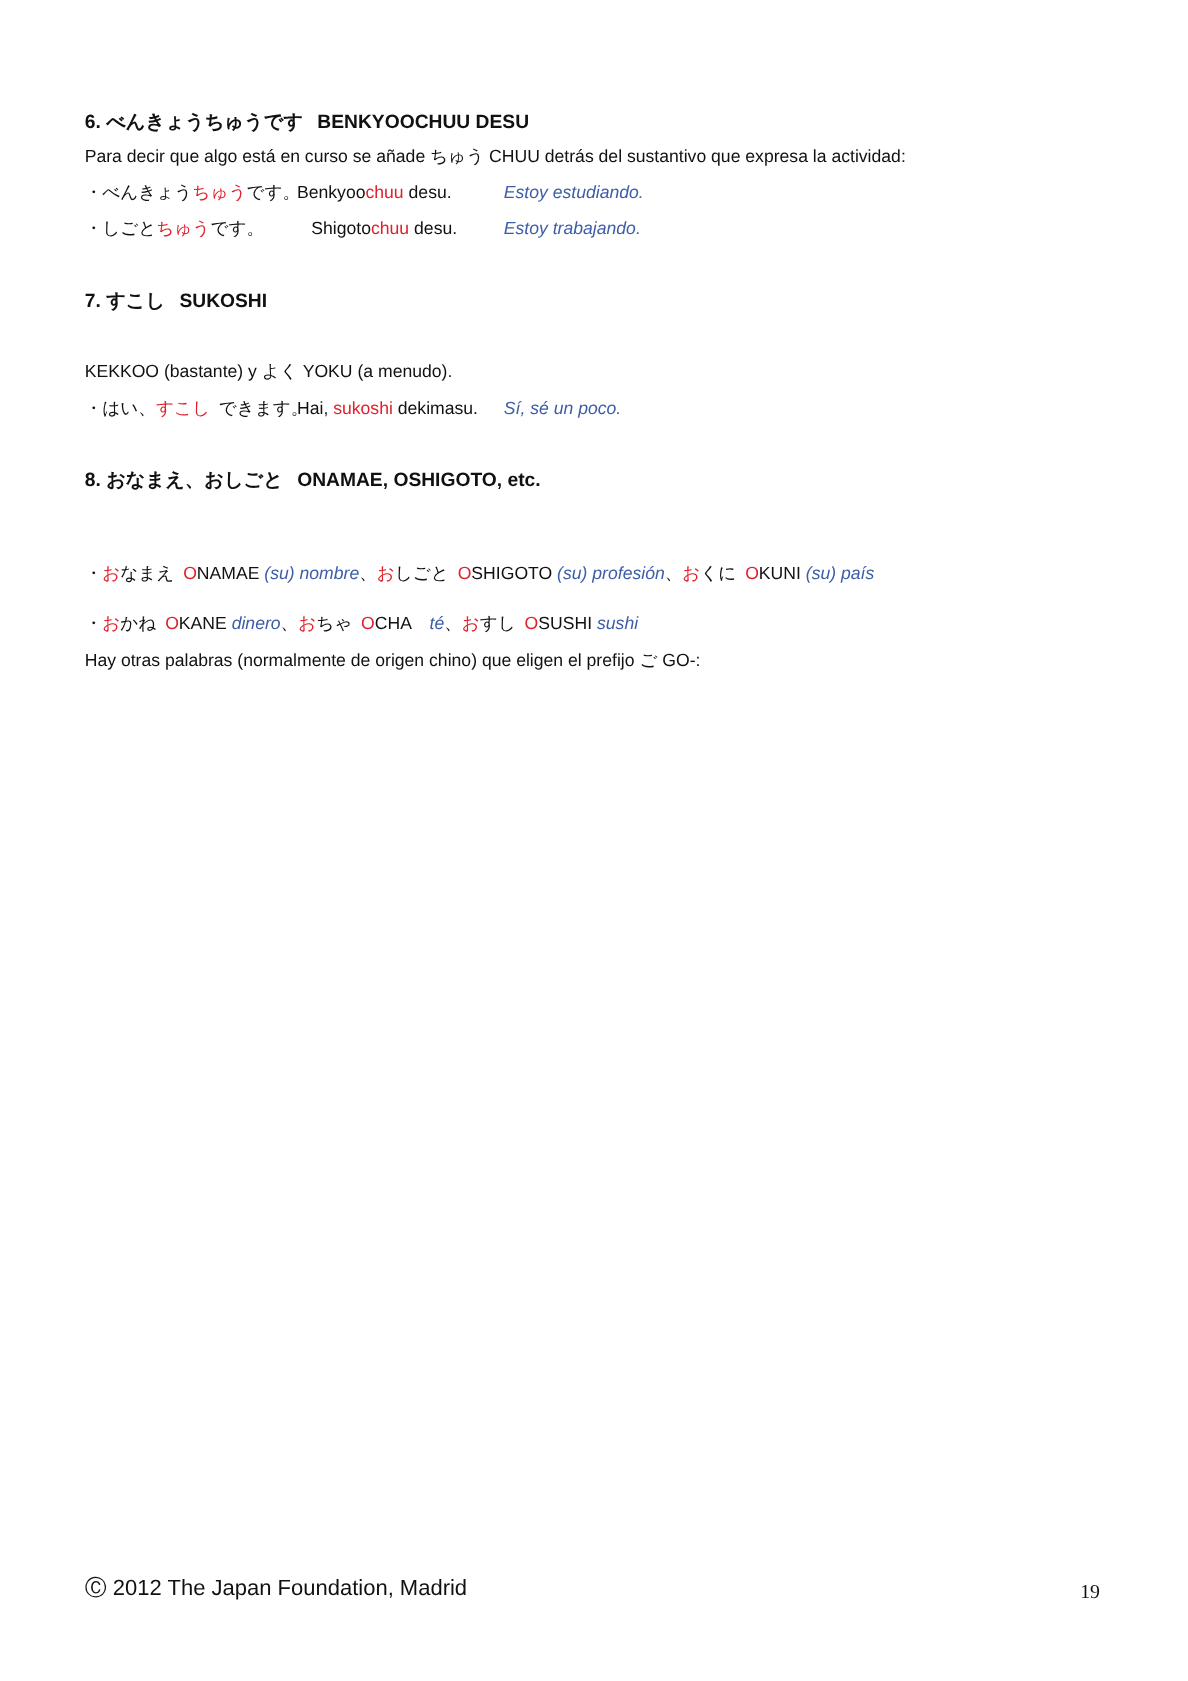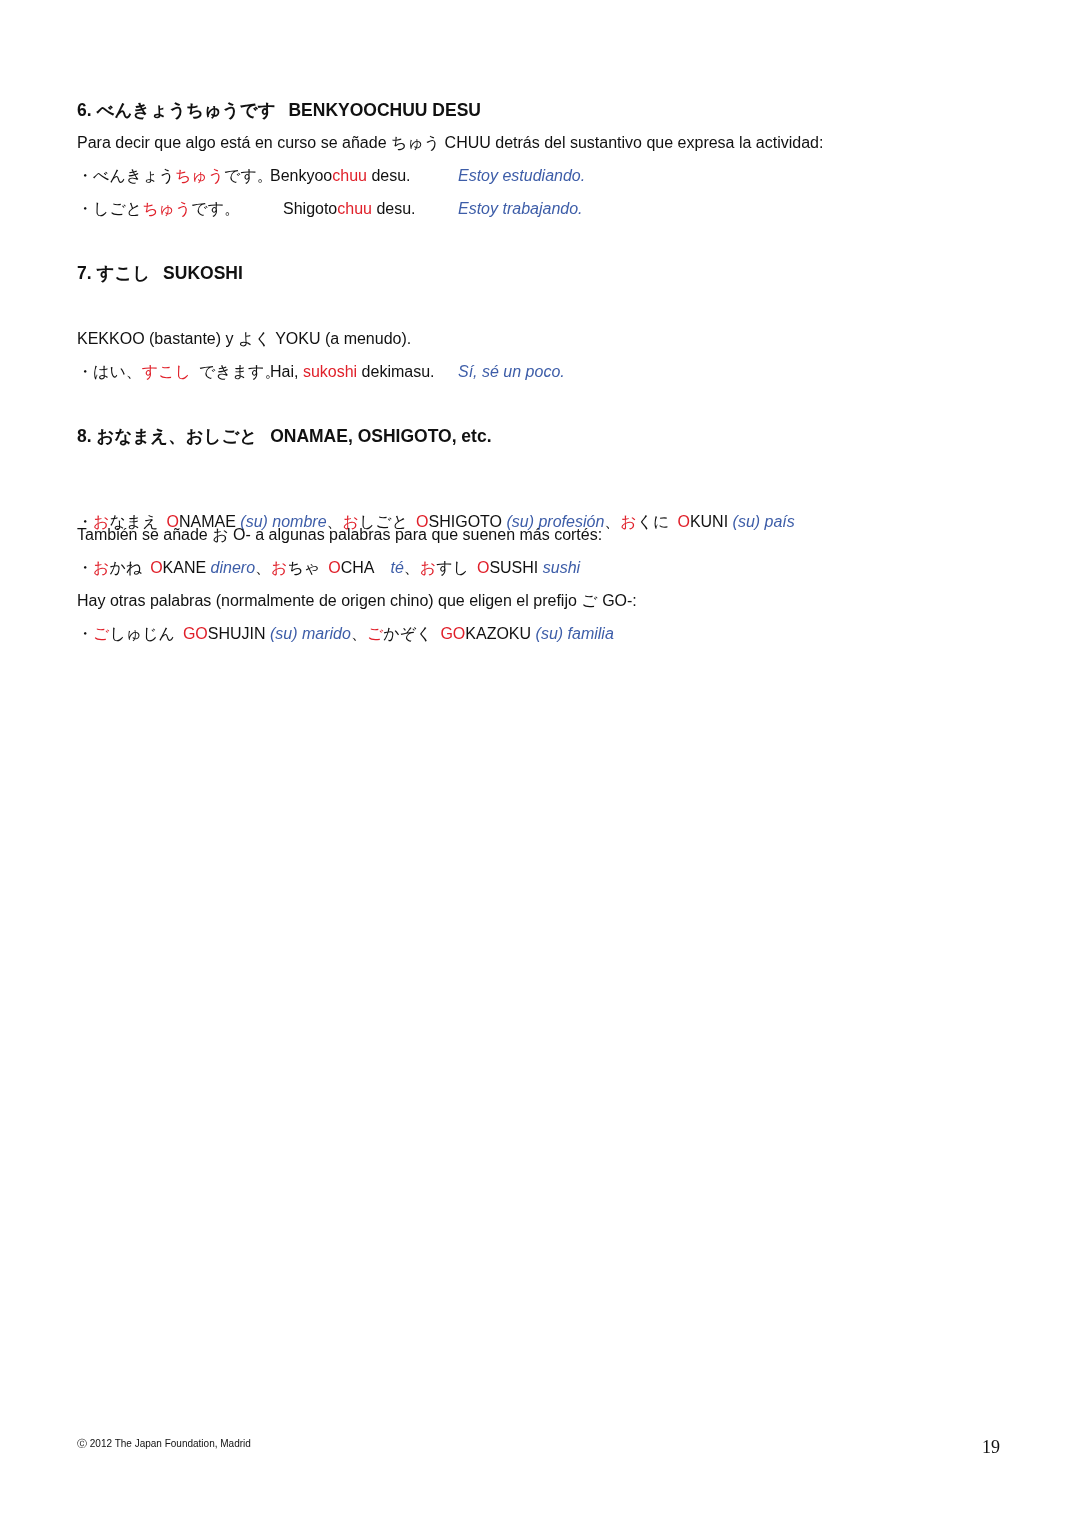--- a/index.html
+++ b/index.html
@@ -12,21 +12,21 @@
     .line {
       position: absolute; left: 77px; white-space: nowrap;
       font-size: 16px; line-height: 20px;
     }
     .heading { font-weight: bold; font-size: 17.5px; }
     .red { color: #e0202a; }
     .blue { color: #3d5da8; font-style: italic; }
     .col { position: absolute; white-space: nowrap; font-size: 16px; line-height: 20px; }
     .sp { display: inline-block; width: 8px; }
     .footer-left {
-      position: absolute; left: 77px; top: 1419px; font-size: 10px; line-height: 18px; white-space: nowrap;
+      position: absolute; left: 77px; top: 1419px; font-size: 20px; line-height: 18px; white-space: nowrap;
     }
     .footer-right {
       position: absolute; left: 982px; top: 1420px; font-size: 18px; line-height: 22px;
       font-family: Liberation Serif, serif;
     }
   </style>
 </head>
 <body>
 
 <div class="page">
@@ -85,39 +85,31 @@
   <div class="line heading" style="top:410px;">
     <span>8.</span>
     <span>おなまえ、おしごと</span>
     <span class="sp"></span><span>ONAMAE, OSHIGOTO, etc.</span>
   </div>
 
   <div class="line" style="top:476px;margin-top:20px;">
     <span>・</span><span class="red">お</span><span>なまえ</span><span class="sp"></span><span class="red">O</span><span>NAMAE</span> <span class="blue">(su) nombre</span><span>、</span><span class="red">お</span><span>しごと</span><span class="sp"></span><span class="red">O</span><span>SHIGOTO</span> <span class="blue">(su) profesión</span><span>、</span><span class="red">お</span><span>くに</span><span class="sp"></span><span class="red">O</span><span>KUNI</span> <span class="blue">(su) país</span>
   </div>
 
-  <div class="line" style="top:509px;">
-    <span>También se añade</span>
-    <span>お</span>
-    <span>O- a algunas palabras para que suenen más cortés:</span>
-  </div>
 
   <div class="line" style="top:542px;">
     <span>・</span><span class="red">お</span><span>かね</span><span class="sp"></span><span class="red">O</span><span>KANE</span> <span class="blue">dinero</span><span>、</span><span class="red">お</span><span>ちゃ</span><span class="sp"></span><span class="red">O</span><span>CHA</span><span class="sp"></span><span class="sp"></span><span class="blue">té</span><span>、</span><span class="red">お</span><span>すし</span><span class="sp"></span><span class="red">O</span><span>SUSHI</span> <span class="blue">sushi</span>
   </div>
 
   <div class="line" style="top:575px;">
     <span>Hay otras palabras (normalmente de origen chino) que eligen el prefijo</span>
     <span>ご</span>
     <span>GO-:</span>
   </div>
 
-  <div class="line" style="top:608px;">
-    <span>・</span><span class="red">ご</span><span>しゅじん</span><span class="sp"></span><span class="red">GO</span><span>SHUJIN</span> <span class="blue">(su) marido</span><span>、</span><span class="red">ご</span><span>かぞく</span><span class="sp"></span><span class="red">GO</span><span>KAZOKU</span> <span class="blue">(su) familia</span>
-  </div>
 
   <div class="footer-left">
     <span>Ⓒ</span>
     <span>2012 The Japan Foundation, Madrid</span>
   </div>
   <div class="footer-right">19</div>
 
 </div>
 
 </body></html>

